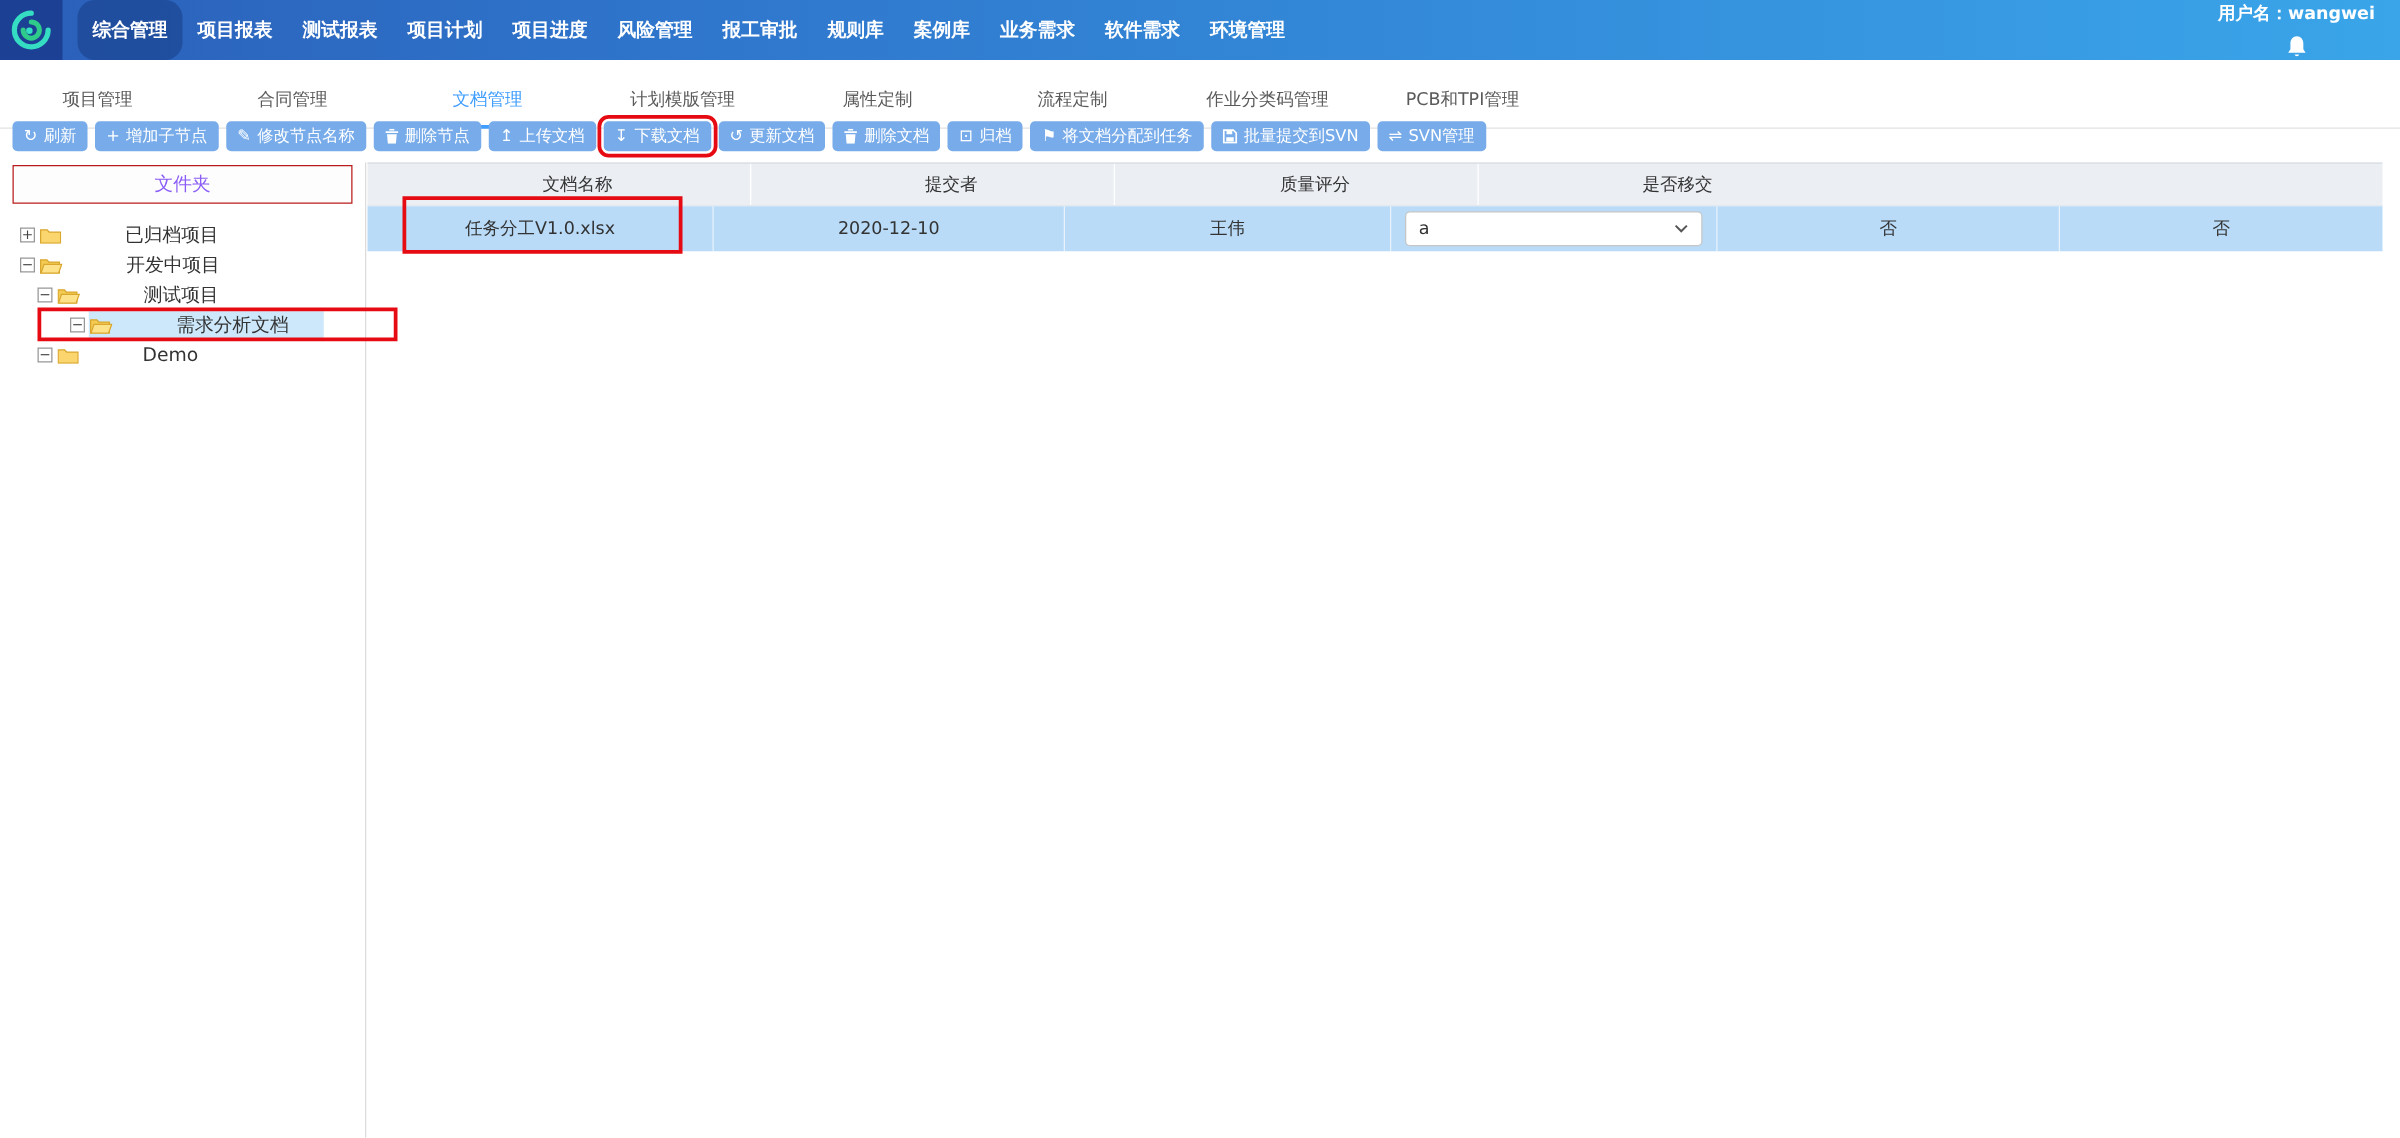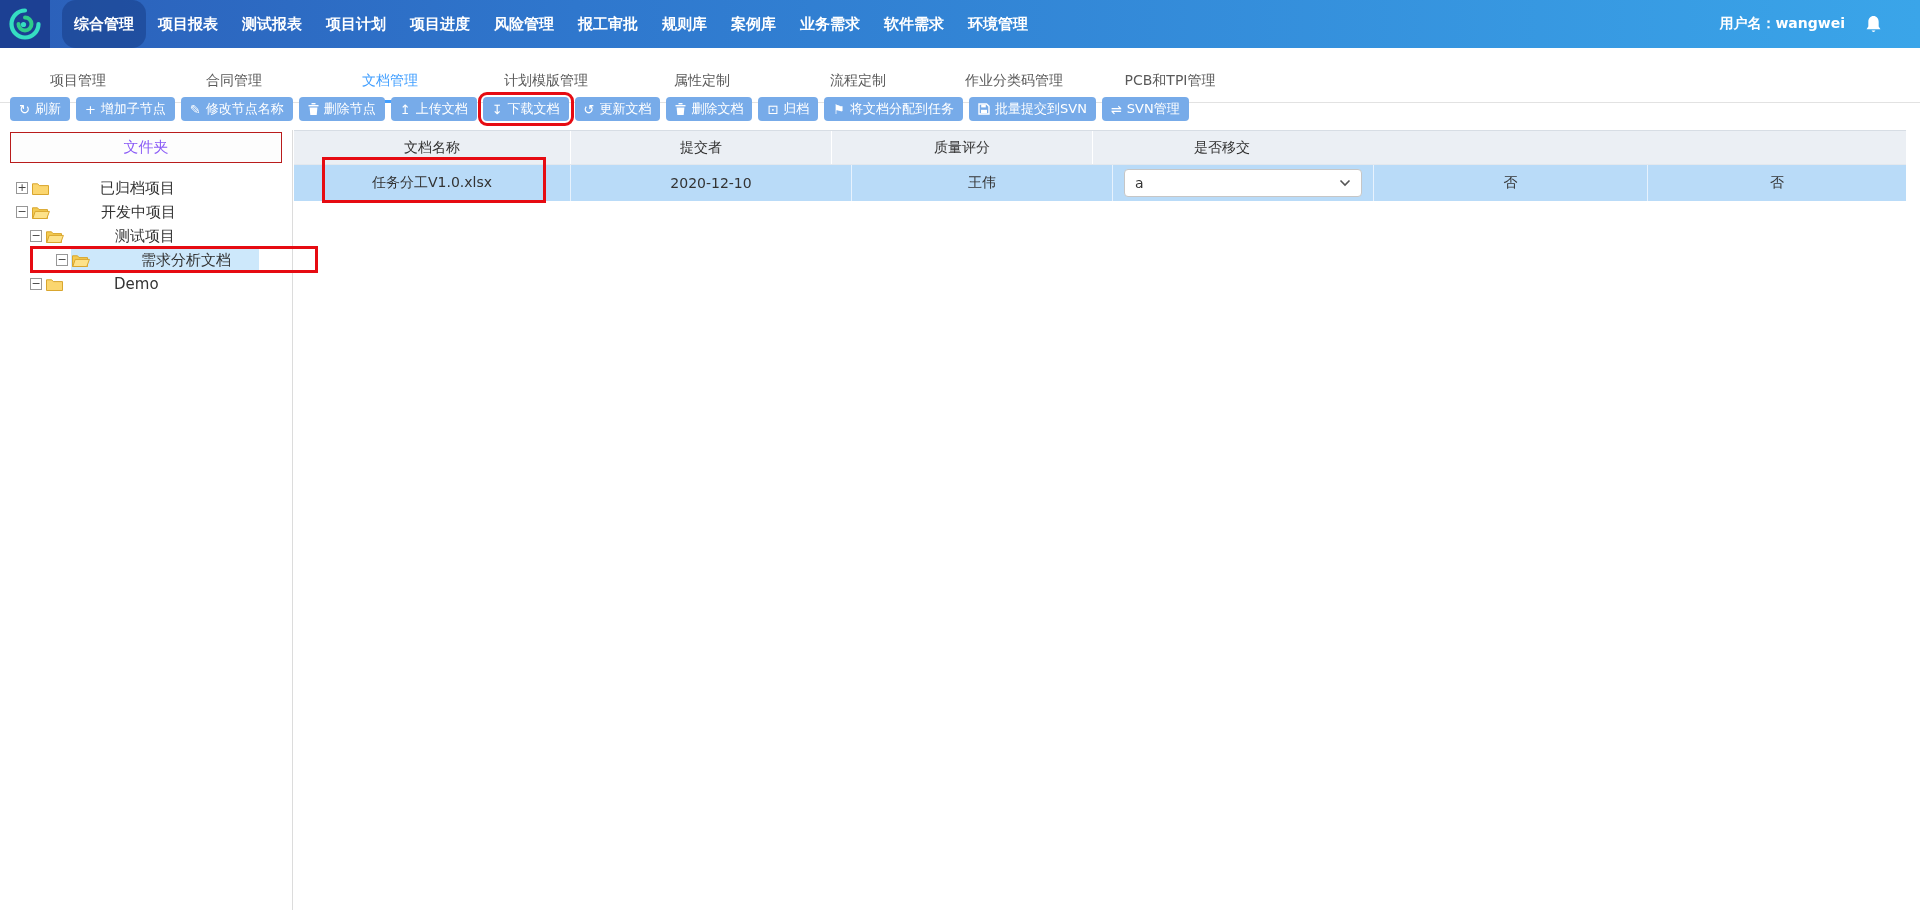--- a/index.html
+++ b/index.html
@@ -9,22 +9,22 @@
   
   .navbar { position:absolute; top:0; left:0; width:1920px; height:48px;
     background:linear-gradient(90deg,#2b5fb9 0%, #2f77cd 30%, #3aa5e9 100%);
     display:flex; align-items:center; color:#fff; }
   .logo-box { width:50px; height:48px; background:#1c4093; flex:0 0 auto;
     display:flex; align-items:center; justify-content:center; }
   .nav-items { display:flex; height:100%; margin-left:12px; }
   .nav-item { padding:0 12px; height:100%; display:flex; align-items:center;
     font-size:15px; font-weight:bold; cursor:pointer; white-space:nowrap; }
   .nav-item.active { background:rgba(10,35,95,0.32);border-radius:14px; }
-  .nav-right { margin-left:auto; display:flex; align-items:center; gap:20px;
-    padding-right:38px; font-size:14px; font-weight:bold; }
+  .nav-right { margin-left:auto; display:flex; align-items:center; gap:8px;
+    padding-right:20px; font-size:14px; font-weight:bold;flex-direction:column; }
 
   
   .tabbar { position:absolute; top:58px; left:0; width:1920px; height:45px;
     background:#fff; border-bottom:1px solid #e2e2e2; display:flex; }
   .tab { width:156px; text-align:center; line-height:44px; font-size:14px;
     color:#5a5a5a; cursor:pointer; position:relative; }
   .tab.active { color:#409eff; }
   .tab.active::after { content:""; position:absolute; left:17px; right:17px;
     bottom:-1px; height:3px; background:#409eff; }
 
@@ -56,21 +56,21 @@
   .tree-node.selected .node-body { background:#cde8fb; padding-right:28px; }
   .folder-ic { margin-right:3px; flex:0 0 auto; }
   .tree-annot { position:absolute; left:30px; width:288px; top:-2px; height:27px;
     border:3px solid #e60b12; pointer-events:none; }
 
   
   .doc-table { position:absolute; top:130px; left:294px; width:1612px; }
   .thead { display:flex; height:35px; background:#ebeff4;
     border-top:1px solid #d7dde4; border-bottom:1px solid #e3e8ee; }
   .th { display:flex; align-items:center; justify-content:center; font-size:14px;
-    color:#333; border-right:1px solid #fff; }
+    color:#333; border-right:1px solid #fff;margin-left:30px; }
   .trow { display:flex; height:36px; background:#b9dbf8;justify-content:center; }
   .td { display:flex; align-items:center; justify-content:center; font-size:14px;
     color:#333; border-right:1px solid rgba(255,255,255,0.65); }
   .c0{width:277px;} .c1{width:281px;} .c2{width:261px;} .c3{width:261px;}
   .c4{width:274px;} .c5{width:258px; border-right:none;}
   .fake-select { width:238px; height:28px; background:#fff;
     border:1px solid #c6c6c6; border-radius:4px; display:flex;
     align-items:center; justify-content:space-between; padding:0 10px;
     font-size:14px; color:#333; cursor:pointer; }
   .docname-annot { position:absolute; left:28px; top:27px; width:224px;

